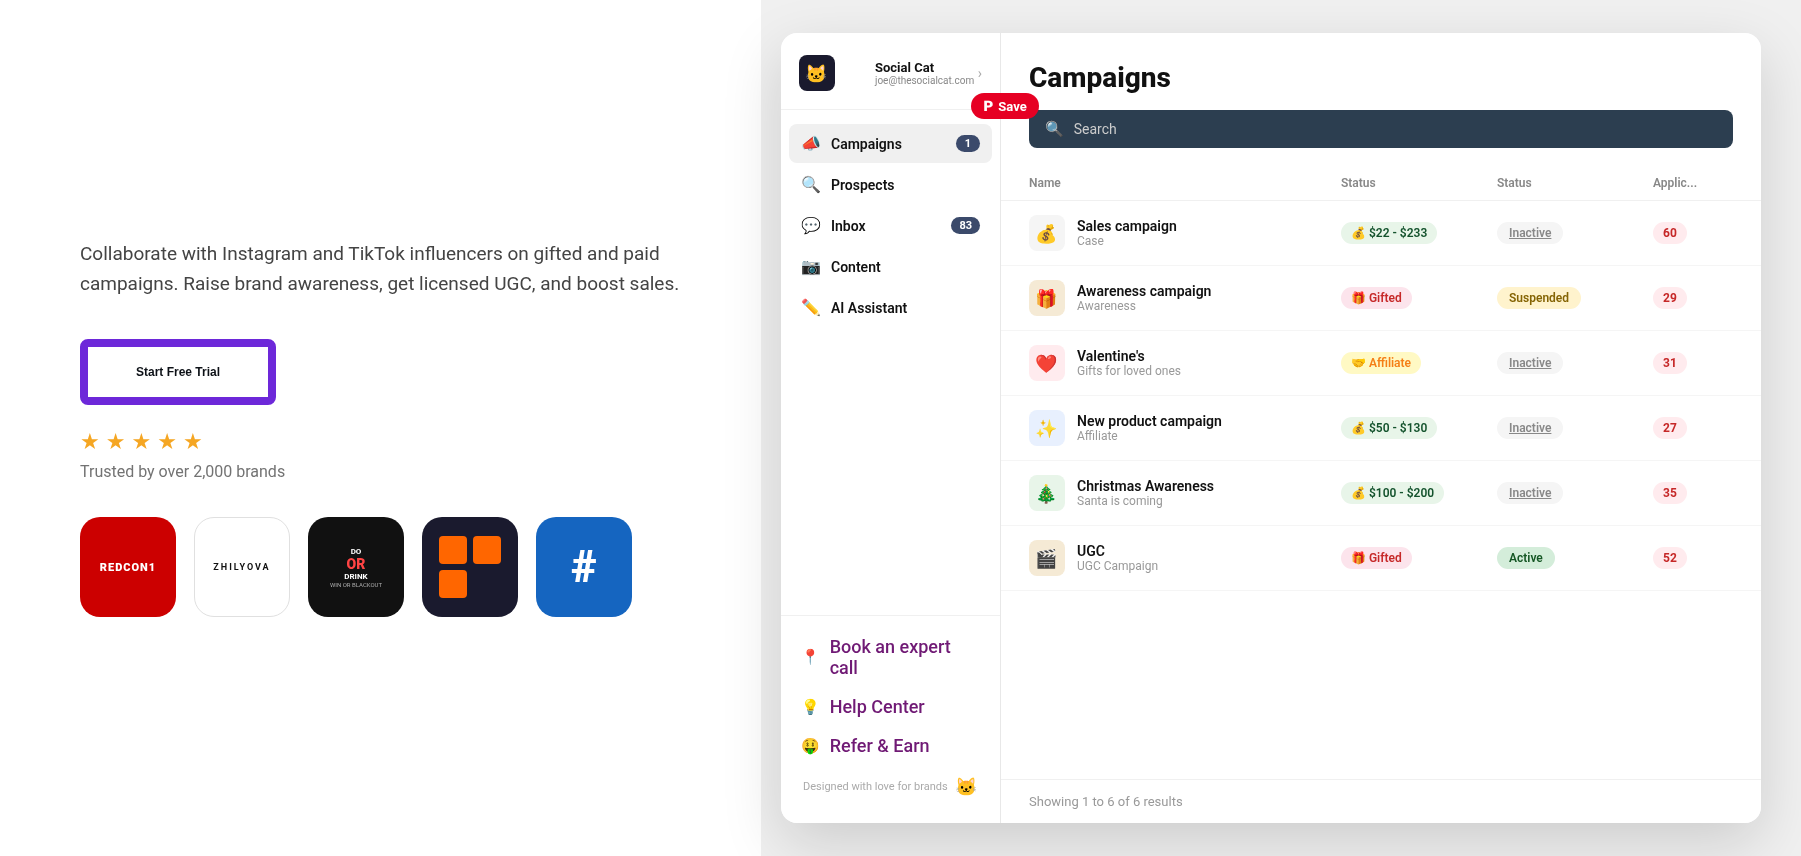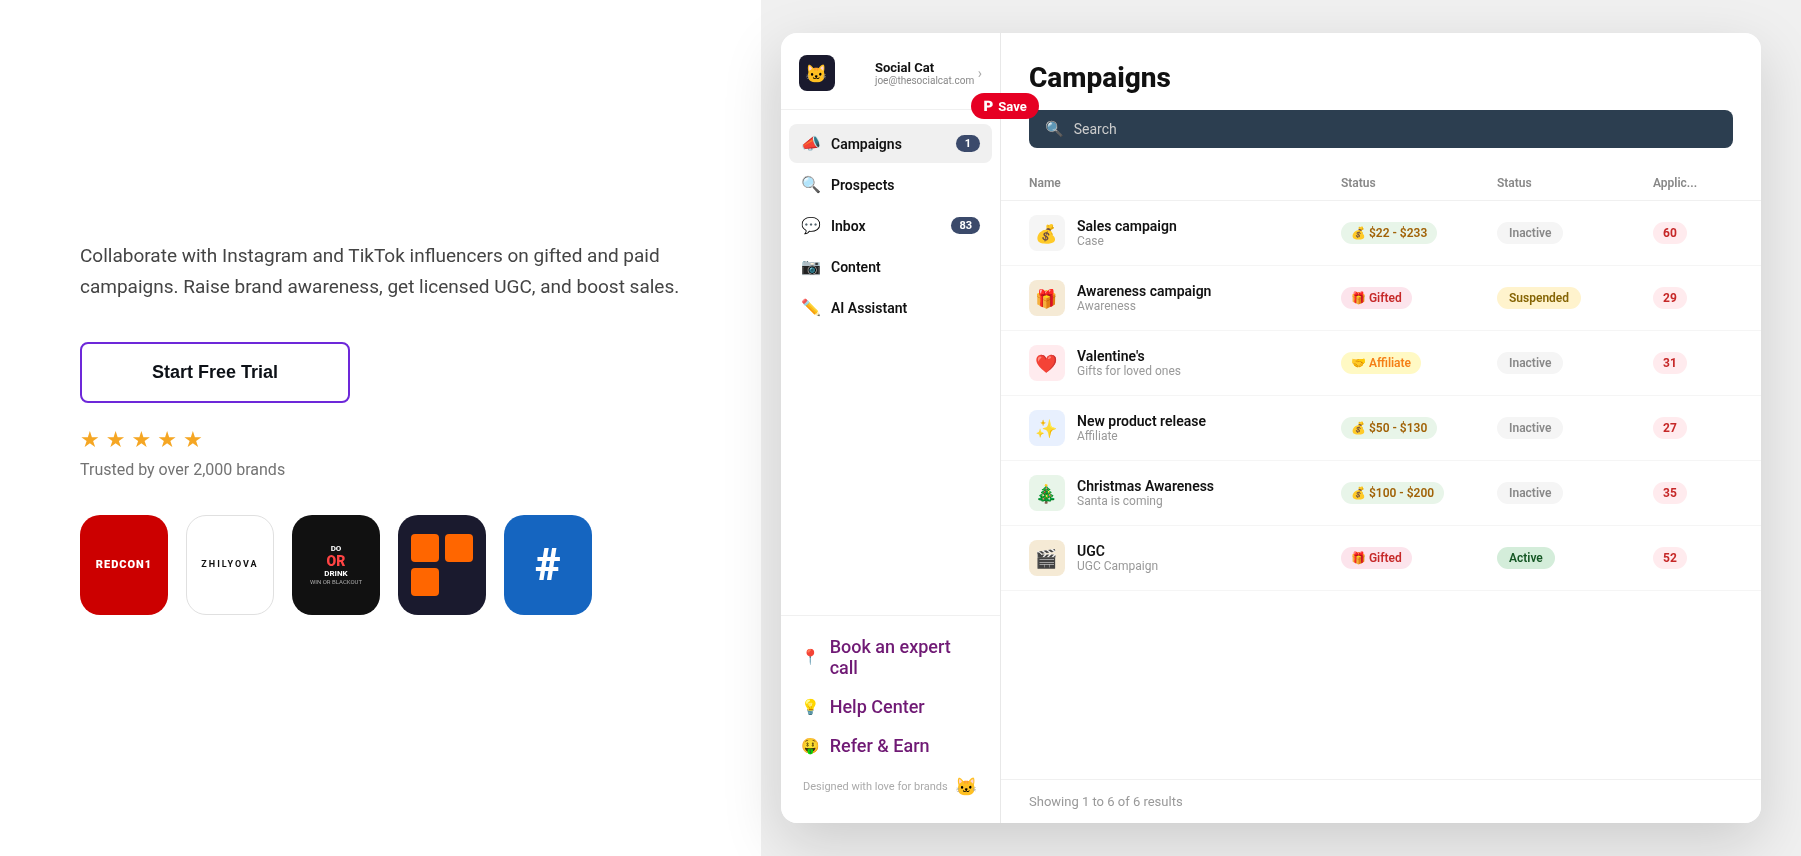--- a/index.html
+++ b/index.html
@@ -35,26 +35,26 @@
     .hero-subtitle {
       font-size: 19px;
       color: #444;
       line-height: 1.6;
       margin-bottom: 40px;
       max-width: 600px;
     }
 
     .cta-button {
       display: inline-block;
-      border: 2px solid #6d28d9;
+      border: 8px solid #6d28d9;
       background: #fff;
       color: #0d1117;
-      font-size: 18px;
+      font-size: 12px;
       font-weight: 600;
-      padding: 18px 70px;
+      padding: 18px 48px;
       border-radius: 8px;
       cursor: pointer;
       margin-bottom: 24px;
       width: fit-content;
     }
 
     .stars-row {
       display: flex;
       align-items: center;
       gap: 6px;
@@ -73,21 +73,21 @@
     }
 
     .brand-logos {
       display: flex;
       align-items: center;
       gap: 18px;
       flex-wrap: wrap;
     }
 
     .brand-logo {
-      width: 88px;
+      width: 96px;
       height: 100px;
       border-radius: 20px;
       display: flex;
       align-items: center;
       justify-content: center;
       overflow: hidden;
       flex-shrink: 0;
     }
 
     .brand-logo.redcon {
@@ -371,21 +371,21 @@
       align-items: center;
       gap: 4px;
       padding: 4px 10px;
       border-radius: 20px;
       font-size: 12px;
       font-weight: 600;
     }
 
     .payment-badge.paid {
       background: #e8f5e9;
-      color: #a16207;
+      color: #14532d;
     }
 
     .payment-badge.gifted {
       background: #fce4ec;
       color: #c62828;
     }
 
     .payment-badge.affiliate {
       background: #fff9c4;
       color: #f57f17;
@@ -396,20 +396,21 @@
       align-items: center;
       padding: 4px 12px;
       border-radius: 20px;
       font-size: 12px;
       font-weight: 600;
     }
 
     .status-badge.inactive {
       background: #f5f5f5;
       color: #888;
+      text-decoration: underline;
     }
 
     .status-badge.suspended {
       background: #fff3cd;
       color: #856404;
     }
 
     .status-badge.active {
       background: #d4edda;
       color: #155724;
@@ -665,21 +666,21 @@
           </div>
           <div>
             <span class="applicants-badge">31</span>
           </div>
         </div>
 
         <div class="table-row">
           <div class="campaign-cell">
             <div class="campaign-icon" style="background:#e8f0fe">✨</div>
             <div>
-              <div class="campaign-name">New product release</div>
+              <div class="campaign-name">New product campaign</div>
               <div class="campaign-sub">Affiliate</div>
             </div>
           </div>
           <div>
             <span class="payment-badge paid">💰 $50 - $130</span>
           </div>
           <div>
             <span class="status-badge inactive">Inactive</span>
           </div>
           <div>

